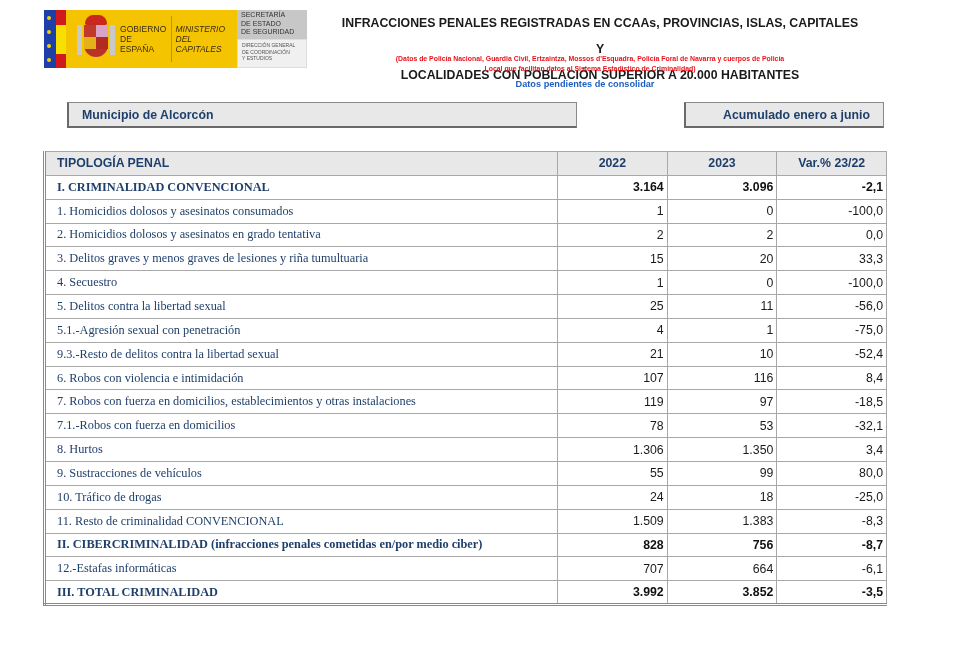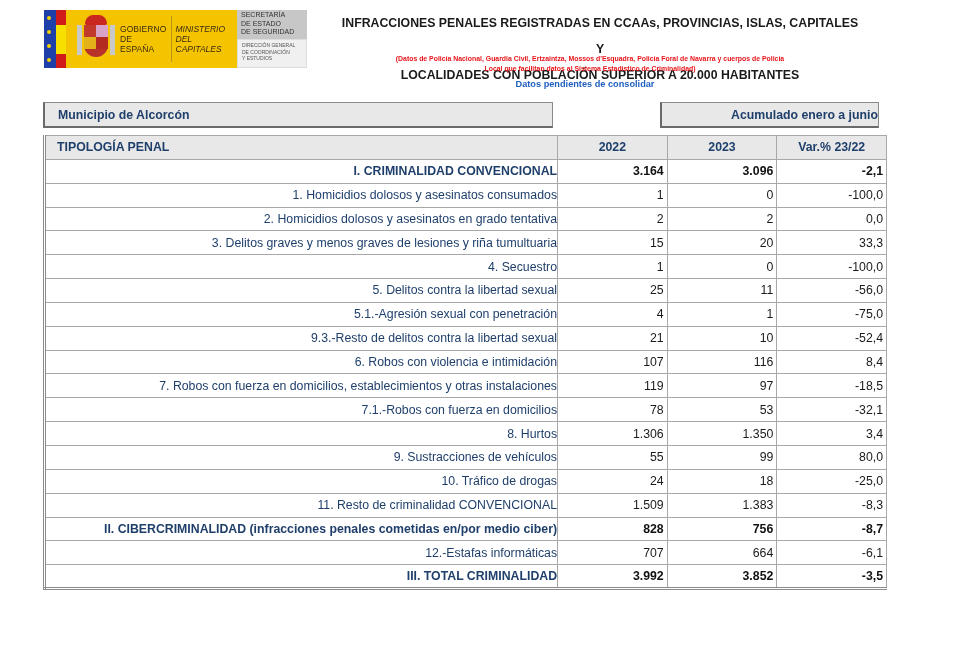--- a/index.html
+++ b/index.html
@@ -30,34 +30,34 @@
   .title { position: absolute; left: 340px; top: 10px; width: 520px; text-align: center;
            font-weight: bold; font-size: 12.3px; line-height: 26px; color: #1a1a1a; }
   .subtitle { position: absolute; left: 360px; top: 54px; width: 460px; text-align: center;
               font-weight: bold; font-size: 6.9px; line-height: 10px; color: #e8141a; }
   .pending { position: absolute; left: 440px; top: 79px; width: 290px; text-align: center;
              font-weight: bold; font-size: 9.2px; color: #1f5fbf; }
 
   
   .box { position: absolute; height: 26px; background: #e8e8e8; border: 1px solid #8a8a8a;
          border-left: 2px solid #6a6a6a; border-bottom: 2px solid #6a6a6a;
-         font-weight: bold; font-size: 12.3px; color: #1f3f6b; box-sizing: border-box; line-height: 24px; }
+         font-weight: bold; font-size: 12.3px; color: #1f3f6b; box-sizing: border-box; line-height: 24px; margin-left: 24px; }
   .muni { left: 43px; top: 102px; width: 510px; padding-left: 13px; }
-  .acum { left: 660px; top: 102px; width: 219px; text-align: right; }
-
-  
-  .tbl { position: absolute; left: 43px; top: 135px; width: 844px; border-collapse: collapse;
+  .acum { left: 660px; top: 102px; width: 200px; text-align: right; padding-right: 13px; }
+
+  
+  .tbl { position: absolute; left: 43px; top: 151px; width: 844px; border-collapse: collapse;
          border-left: 3px double #8a8a8a; border-bottom: 3px double #8a8a8a; }
   .tbl td, .tbl th { height: 23.85px; padding: 0; border: 1px solid #a8a8a8; font-size: 12.3px;
                      color: #1f3f6b; box-sizing: border-box; white-space: nowrap; }
   .tbl tr:first-child th { border-top: 1px solid #a8a8a8; }
   .tbl th { background: #e8e8e8; font-weight: bold; }
   .tbl th.lbl { text-align: left; padding-left: 11px; }
   .tbl th.num { text-align: center; }
-  .tbl td.lbl { text-align: right; padding-left: 11px; }
+  .tbl td.lbl { text-align: left; padding-left: 11px; font-family: Liberation Serif, serif; }
   .tbl td.num { text-align: right; padding-right: 3px; color: #1a1a1a; }
   .tbl tr.bold td { font-weight: bold; }
   .tbl tr.bold td.num { color: #111; }
   .c0 { width: 510px; } .c1 { width: 109px; } .c2 { width: 109px; } .c3 { width: 109px; }
 </style>
 </head>
 <body>
 
 <div class="logo">
   <div class="flag">

